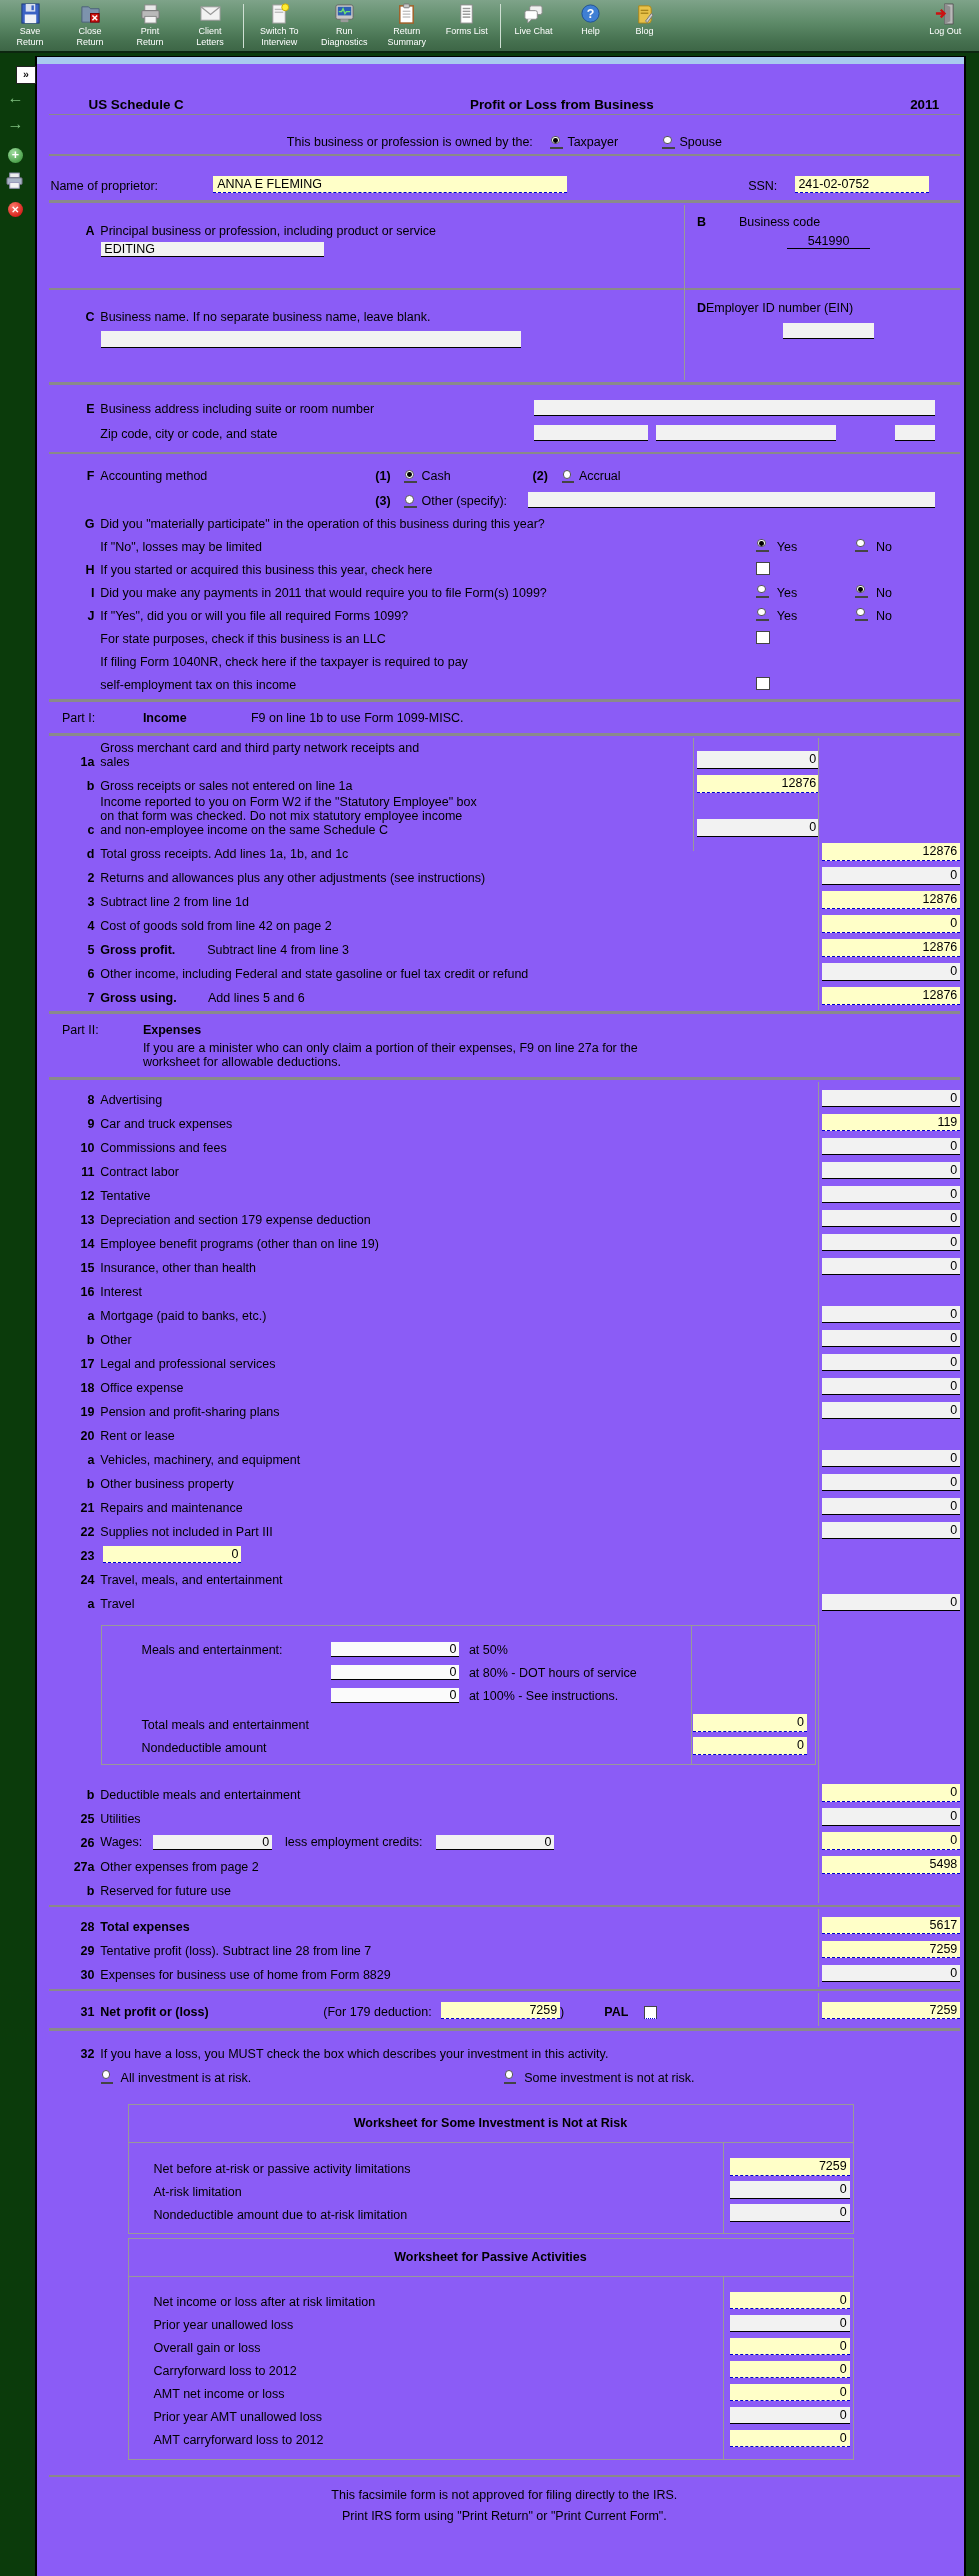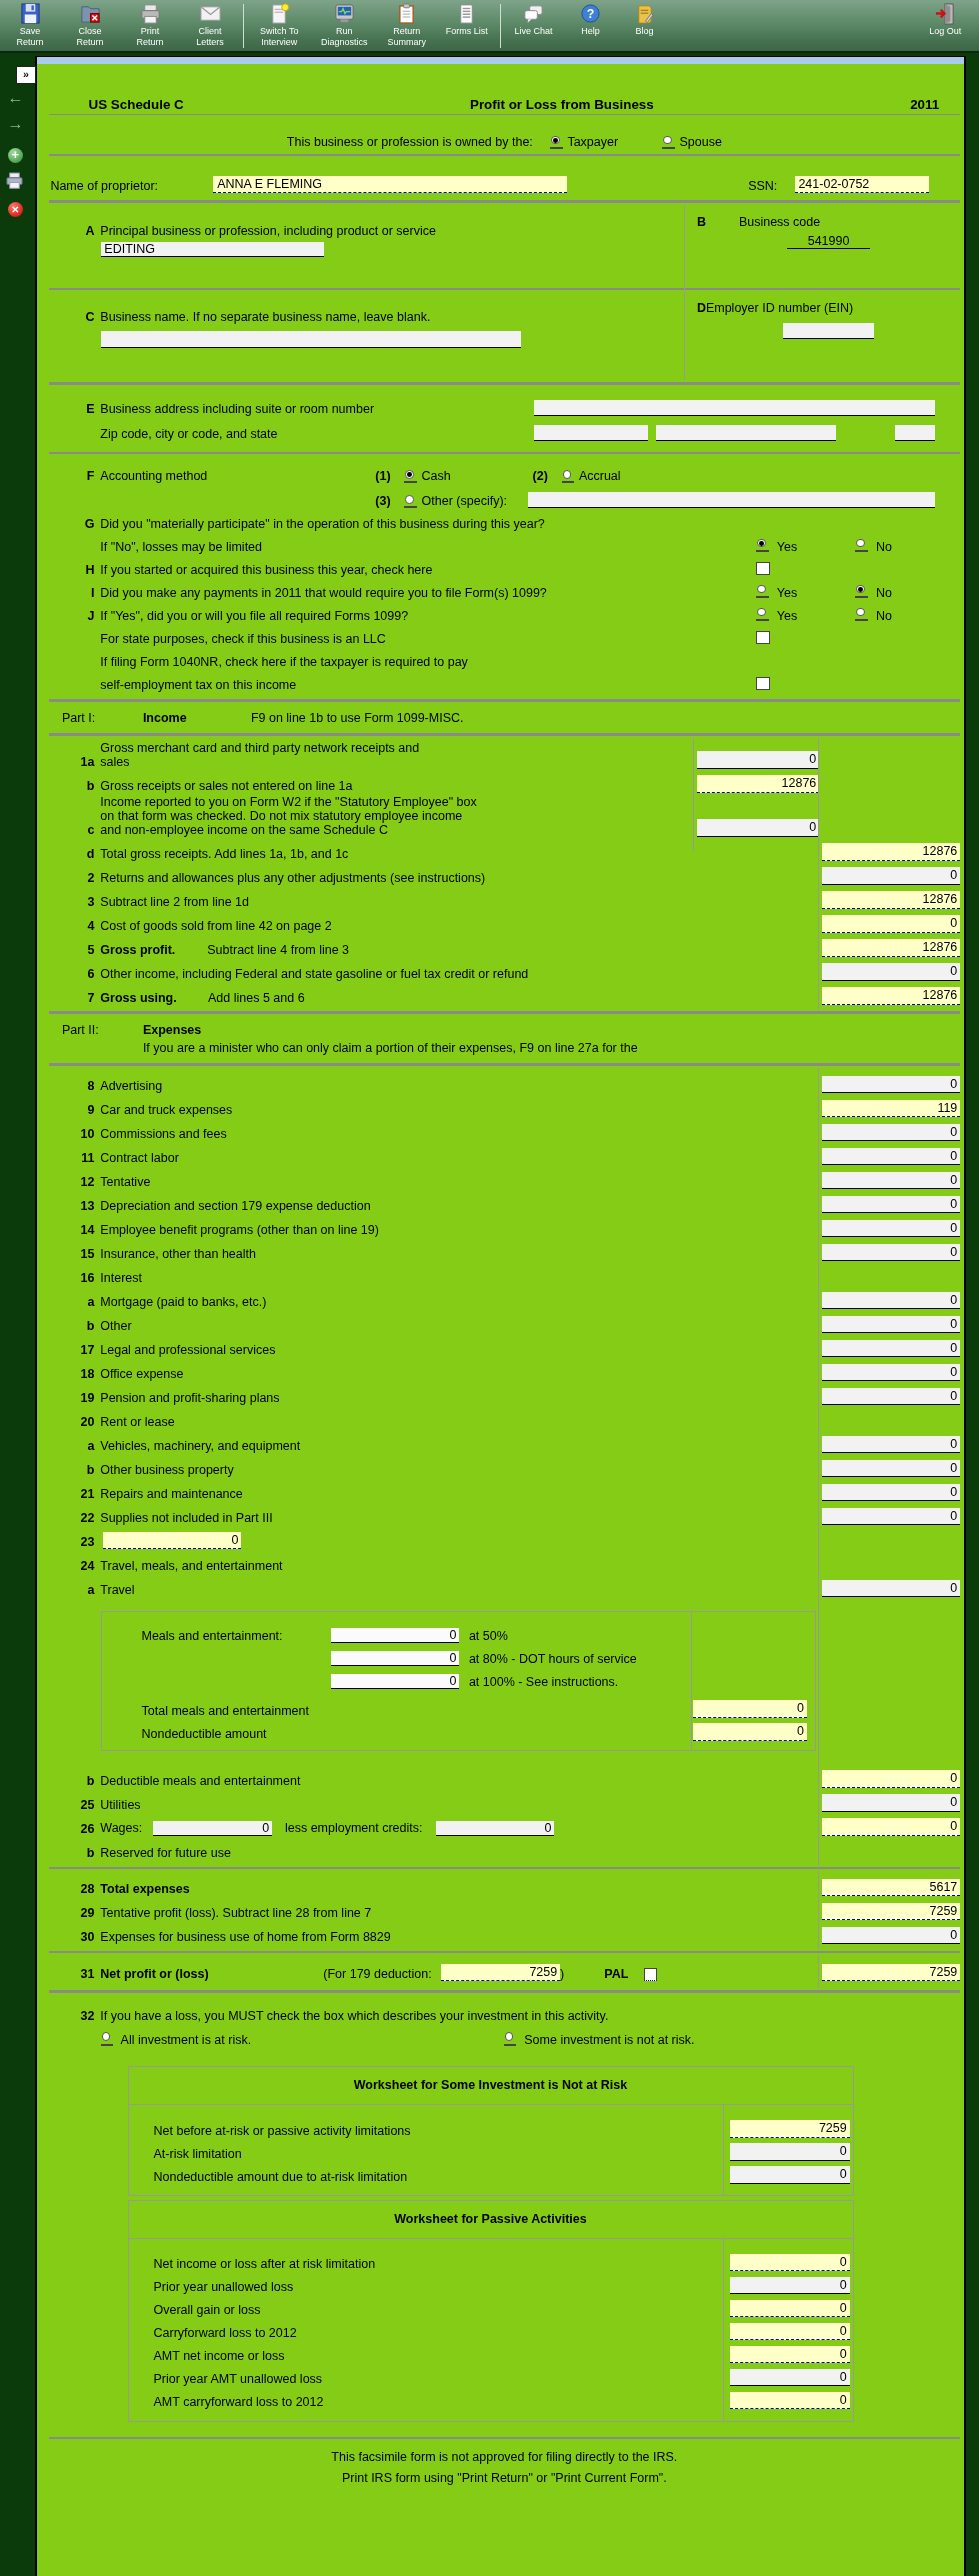--- a/index.html
+++ b/index.html
@@ -26,21 +26,21 @@
   .expand-tab{position:absolute;left:16.3px;top:12.5px;width:17.3px;height:16.3px;background:#fff;
     border:1px solid #222;font-size:10.6px;font-weight:bold;color:#111;text-align:center;line-height:15.4px;cursor:pointer;}
   .sb-ico{position:absolute;left:4.8px;width:21px;height:21px;text-align:center;cursor:pointer;}
   .arrowg{color:#7FBF7F;font-size:16.3px;line-height:19px;font-weight:bold;}
   .addc{display:inline-block;width:15.4px;height:15.4px;border-radius:50%;background:radial-gradient(circle at 35% 30%,#9fdc9f,#2e8b2e);color:#fff;
     font-size:12.5px;line-height:14.4px;font-weight:bold;}
   .delc{display:inline-block;width:15.4px;height:15.4px;border-radius:50%;background:radial-gradient(circle at 35% 30%,#ff7a6a,#c80000);color:#fff;
     font-size:9.6px;line-height:15.4px;font-weight:bold;}
   
   .sheet{position:absolute;left:35px;top:56px;bottom:0;width:931px;box-sizing:border-box;
-    background:#84cc16;border-left:2.9px solid #000;border-right:2.9px solid #000;border-top:1.9px solid #000;}
+    background:#8b5cf6;border-left:2.9px solid #000;border-right:2.9px solid #000;border-top:1.9px solid #000;}
   .blue-strip{height:6.7px;background:#A9CBEE;}
   .fbody{padding:0 3.8px 0 11.5px;font-size:12.5px;color:#000;}
   .sep{height:1.9px;background:#8a8a8a;margin:1.9px 0;}
   .sep.thick{height:2.9px;}
   .b{font-weight:bold;}
   
   .row{display:flex;align-items:flex-end;min-height:22px;padding:1px 0;}
   .num{width:46px;flex:none;text-align:right;padding-right:5.8px;font-weight:bold;}
   .lbl{flex:1;padding-right:5.8px;}
   .slot-i{width:125px;flex:none;}
@@ -564,20 +564,21 @@
           </span>
       </div>
     </div>
     <div class="sep thick"></div>
 
     <div class="part-h" style="flex-wrap:wrap">
       <span class="pt">Part II:</span>
       <span style="flex:1">
         <span class="b" style="display:block">Expenses</span>
         <span style="display:block;margin-top:3.8px">If you are a minister who can only claim a portion of their expenses,  F9 on line 27a for the</span>
+        <span style="display:block">worksheet for allowable deductions.</span>
       </span>
     </div>
     <div class="sep thick"></div>
 
     <div class="tblock" style="padding:1.9px 0 3.8px 0">
       <div class="vline" style="left:769px;top:0;bottom:0"></div>
 
       <div class="row">
         <span class="num">8</span>
         <span class="lbl">Advertising</span>
@@ -776,20 +777,27 @@
         <span class="num">26</span>
         <span class="lbl">
           <span>Wages:</span>
           <span class="inline-f" style="margin-left:7.7px">0</span>
           <span style="display:inline-block;width:5.8px"></span>
           <span>less employment credits:</span>
           <span class="inline-f" style="margin-left:9.6px">0</span>
         </span>
         <span class="slot-o">
             <span class="val v-yellow">0</span>
+          </span>
+      </div>
+      <div class="row">
+        <span class="num">27a</span>
+        <span class="lbl">Other expenses from page 2</span>
+        <span class="slot-o">
+            <span class="val v-yellow">5498</span>
           </span>
       </div>
       <div class="row">
         <span class="num">b</span>
         <span class="lbl">Reserved for future use</span>
         <span class="slot-o"></span>
       </div>
     </div>
     <div class="sep thick"></div>
 

